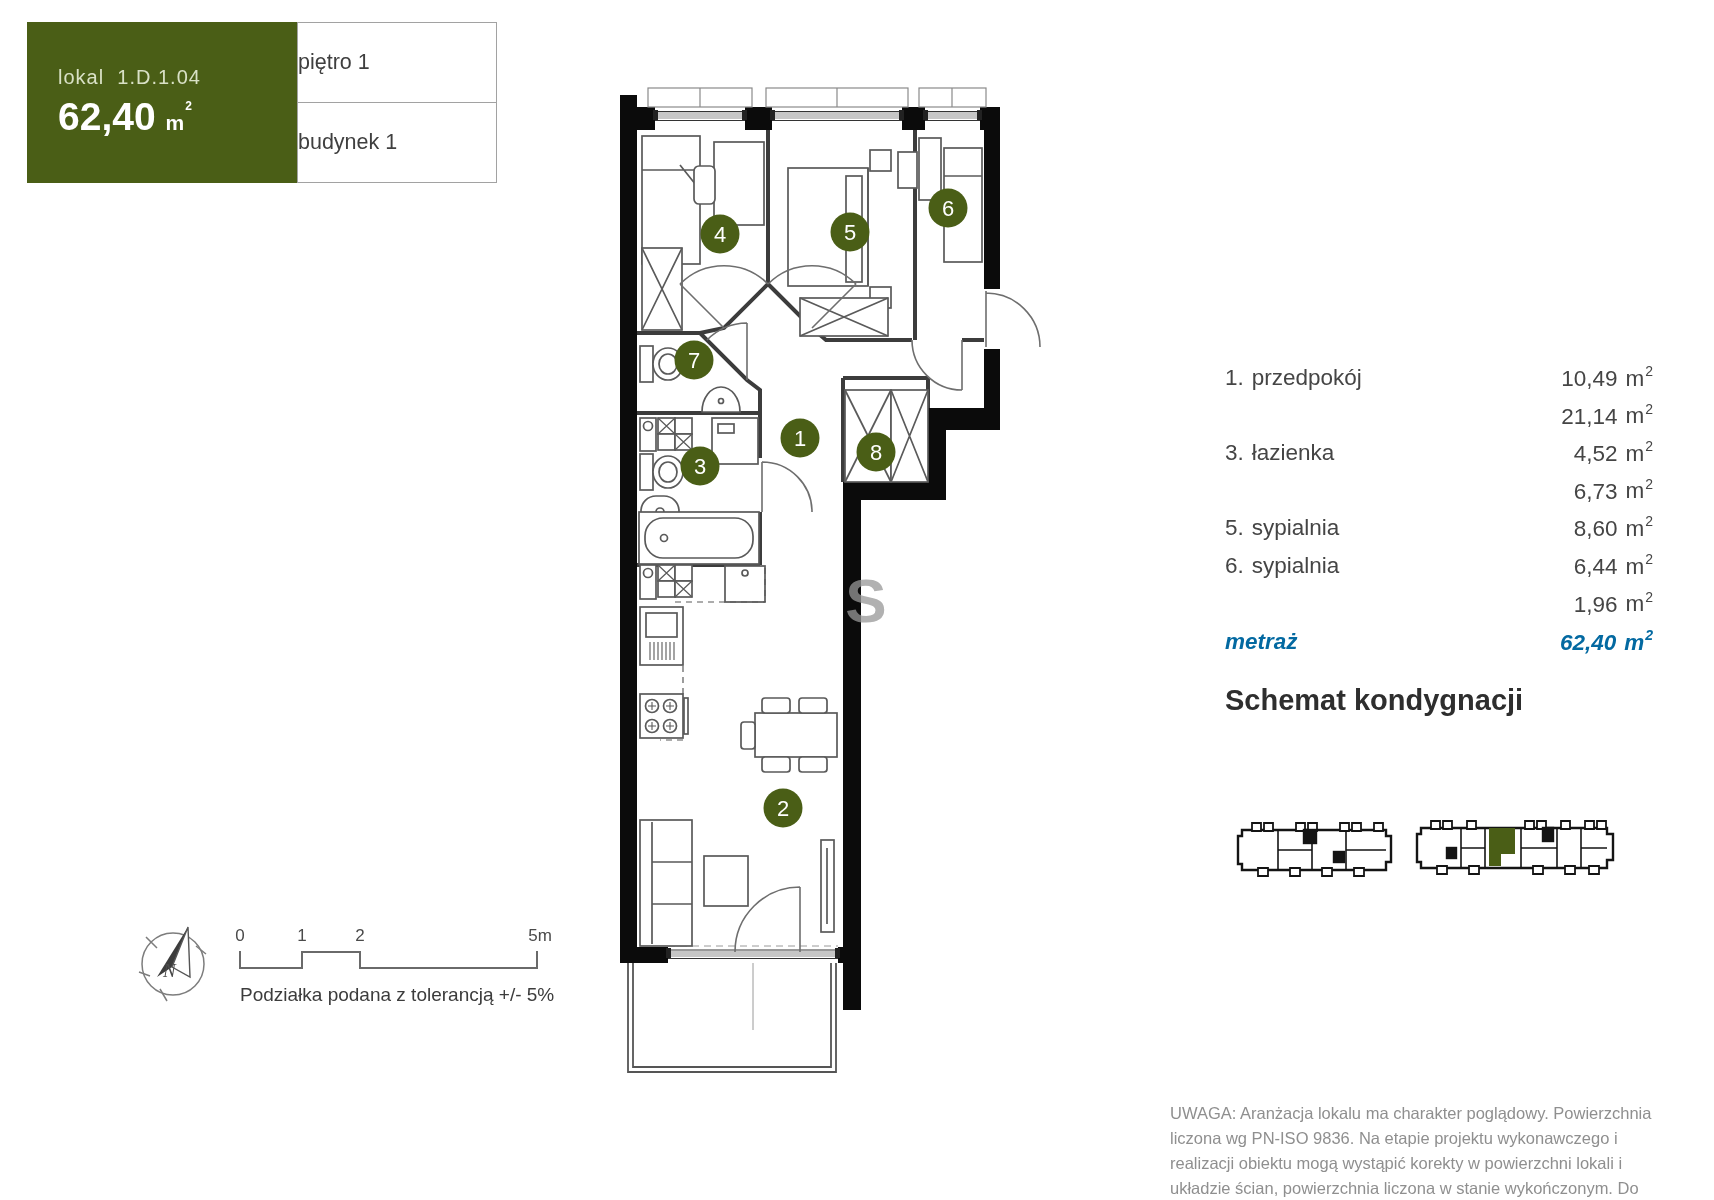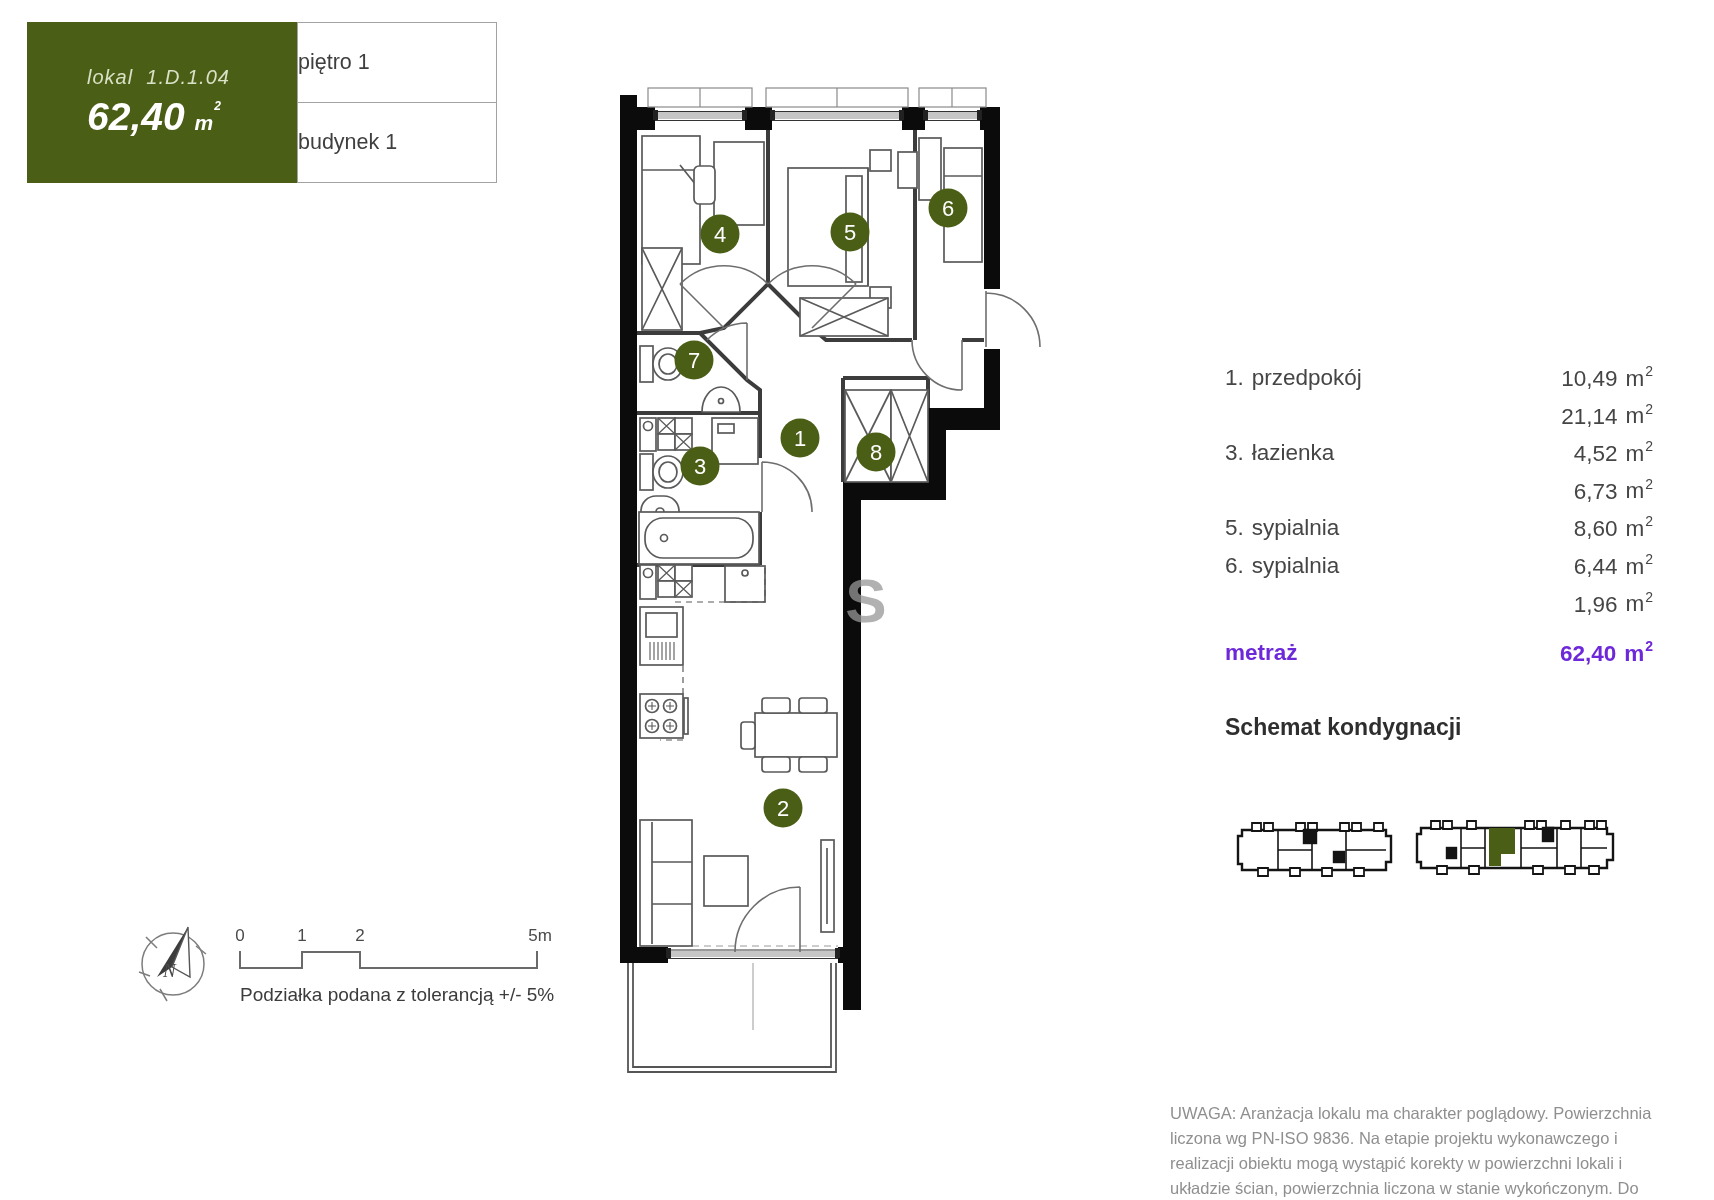--- a/index.html
+++ b/index.html
@@ -2,40 +2,40 @@
 <html><head>
 <meta charset="utf-8">
 <style>
   html,body{margin:0;padding:0;background:#fff;}
   .page{position:relative;width:1714px;height:1200px;background:#ffffff;overflow:hidden;
         font-family:"Liberation Sans",sans-serif;color:#3f3f3f;}
   svg{position:absolute;left:0;top:0;}
 
   
   .hdr-green{position:absolute;left:27px;top:22px;width:316px;height:161px;background:#4a5e16;
-             display:flex;flex-direction:column;justify-content:center;padding-left:60px;box-sizing:border-box;font-style:italic;}
+             display:flex;flex-direction:column;justify-content:center;padding-left:31px;box-sizing:border-box;}
   .hdr-lokal{font-size:20px;color:#d9e1c6;letter-spacing:1px;}
   .hdr-area{font-size:39px;font-weight:bold;color:#ffffff;margin-top:6px;}
   .hdr-area .unit{font-size:21px;font-weight:bold;margin-left:10px;}
   .hdr-area sup{font-size:12px;position:relative;top:-12px;left:1px;}
   .hdr-white{position:absolute;left:297px;top:22px;width:200px;height:161px;border:1.2px solid #a2a2a2;
              box-sizing:border-box;background:#fff;display:flex;flex-direction:column;}
   .hdr-cell{flex:1;display:flex;align-items:center;font-size:21.5px;color:#3f3f3f;}
   .hdr-cell.first{border-bottom:1.2px solid #a2a2a2;}
 
   
   .legend{position:absolute;left:1225px;top:359px;width:427px;}
   .lrow{height:37.6px;display:flex;justify-content:flex-end;align-items:center;font-size:22.5px;color:#454545;}
   .lrow .num{margin-right:8px;}
   .lrow .lab{flex:1;text-align:left;}
   .lrow .val{white-space:nowrap;}
   .u{margin-left:8px;}
   .u sup{font-size:14px;position:relative;top:-1px;left:1px;}
-  .lrow.total{font-weight:bold;color:#6d28d9;margin-top:12px;}
-  .schema-h{position:absolute;left:1225px;top:714px;font-size:23px;font-weight:bold;color:#2e2e2e;}
+  .lrow.total{font-weight:bold;color:#0369a1;margin-top:1px;font-style:italic;}
+  .schema-h{position:absolute;left:1225px;top:684px;font-size:29px;font-weight:bold;color:#2e2e2e;}
 
   
   .disc{position:absolute;left:1170px;top:1101px;width:515px;font-size:16.5px;line-height:25px;color:#8f8f8f;}
 </style>
 </head>
 <body>
 
 <div class="page">
 
   <svg width="1714" height="1200" viewBox="0 0 1714 1200">

